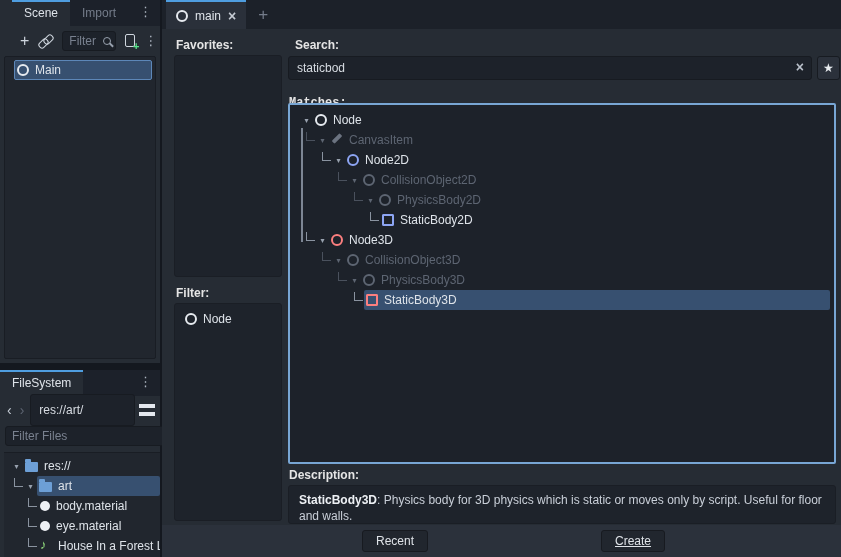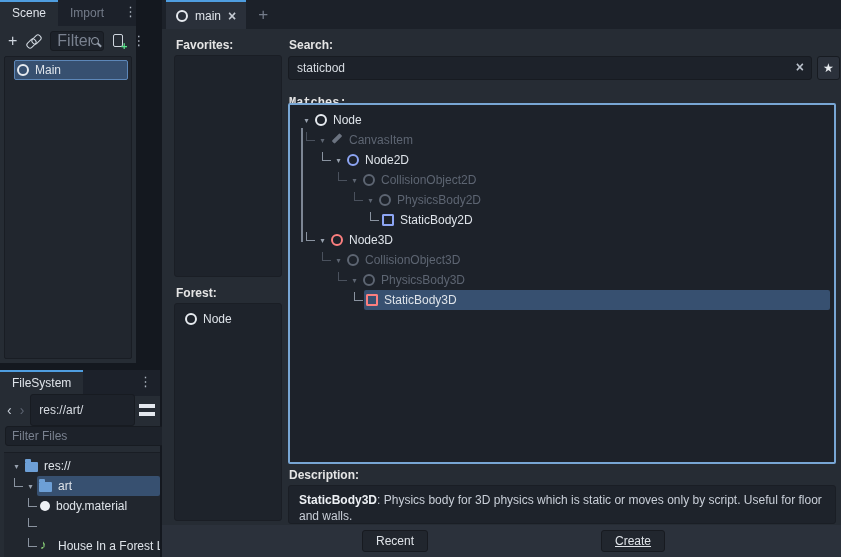--- a/index.html
+++ b/index.html
@@ -65,24 +65,24 @@
   .trow.dim .conn { border-color: #4a515d; }
   .trow .chev { width: 13px; color: #98a1ae; font-size: 8px; text-align: center; flex: none; }
   .trow.dim .chev { color: #5d6572; }
   .trow .hl { display: flex; align-items: center; flex: 1; height: 100%; padding-left: 2px; border-radius: 2px; }
   .trow .hl.selected { background: #375070; }
   .trow .tlabel { margin-left: 6px; color: #dee3e9; }
   .trow.dim .tlabel { color: #5d6572; }
   .guide-line { position: absolute; width: 1.5px; background: #7d8694; }
 
   
-  #scene-dock { left: 0; top: 0; width: 136px; height: 363px; }
+  #scene-dock { left: 0; top: 0; width: 160px; height: 363px; padding-left: 12px; }
   .scene-toolbar { height: 29px; display: flex; align-items: center; gap: 9px; padding: 0 8px; }
   .filter-box { width: 56px; height: 20px; display: flex; align-items: center; background: #1d222a; border: 1px solid #171b21; border-radius: 3px; padding: 0 4px 0 6px; }
-  .filter-box input { background: transparent; border: none; width: 34px; color: #d7dce2; font-size: 16px; font-family: "Liberation Sans", sans-serif; outline: none; }
+  .filter-box input { background: transparent; border: none; width: 34px; color: #d7dce2; font-size: 12px; font-family: "Liberation Sans", sans-serif; outline: none; }
   .filter-box input::placeholder { color: #79818f; }
   .scene-tree { position: absolute; left: 4px; right: 4px; top: 56px; bottom: 4px; background: #21262e; border: 1px solid #191d24; border-radius: 2px; padding: 3px; }
   .scene-tree .hl.selected { background: #375070; border: 1px solid #5d87b8; }
 
   #fs-dock { left: 0; top: 370px; width: 160px; height: 187px; }
   .fs-nav { height: 27px; display: flex; align-items: center; gap: 4px; padding: 0 5px; }
   .nav-arrow { color: #c8cfd8; font-size: 14px; padding: 0 2px; line-height: 1; }
   .nav-arrow.dim { color: #5d6572; }
   .fs-path { flex: 1; height: 32px; min-width: 0; }
   .fs-filter { height: 25px; display: flex; align-items: center; gap: 5px; padding: 0 5px; }
@@ -101,21 +101,21 @@
 
   .dialog { position: absolute; left: 0; top: 29px; right: 0; bottom: 0; background: #262c34; }
   .dlg-label { position: absolute; font-weight: bold; color: #e5e5e5; }
   .dlg-box { position: absolute; background: #1e232b; border: 1px solid #1a1e25; border-radius: 3px; }
 
   #fav-label { left: 14px; top: 9px; }
   #fav-box { left: 12px; top: 26px; width: 108px; height: 222px; }
   #recent-label { left: 14px; top: 257px; }
   #recent-box { left: 12px; top: 274px; width: 108px; height: 218px; padding: 5px 2px; }
 
-  #search-label { left: 127px; top: 9px; text-align: right; }
+  #search-label { left: 133px; top: 9px; text-align: right; }
   #search-wrap { position: absolute; left: 126px; top: 27px; width: 524px; height: 24px; }
   #search-wrap input { width: 100%; height: 100%; }
   #search-clear { position: absolute; right: 8px; top: 3px; color: #b9c0ca; font-size: 14px; font-weight: bold; cursor: default; }
   #fav-toggle { position: absolute; left: 655px; top: 27px; width: 23px; height: 24px; background: #2b313b; border: 1px solid #171b21; border-radius: 3px; color: #e8ecf0; font-size: 12px; display: flex; align-items: center; justify-content: center; }
 
   #matches-label { left: 127px; top: 67px; font-family: Liberation Mono, monospace; }
   #matches-box { position: absolute; left: 126px; top: 74px; width: 548px; height: 361px; background: #1d222a; border: 2px solid #78a6d4; border-radius: 2px; padding: 5px 4px; overflow: hidden; }
 
   #desc-label { left: 127px; top: 439px; }
   #desc-box { left: 126px; top: 456px; width: 548px; height: 39px; padding: 6px 10px; line-height: 1.35; }
@@ -201,20 +201,24 @@
 
         <span class="hl">
           <span class="tree-icon ic-sphere"></span>
           <span class="tlabel">body.material</span>
         </span>
       </div>
 
       <div class="trow" style="padding-left: 24px;">
         <span class="conn"></span>
 
+        <span class="hl">
+          <span class="tree-icon ic-sphere"></span>
+          <span class="tlabel">eye.material</span>
+        </span>
       </div>
 
       <div class="trow" style="padding-left: 24px;">
         <span class="conn"></span>
 
         <span class="hl">
           <span class="tree-icon ic-music"></span>
           <span class="tlabel">House In a Forest Lo</span>
         </span>
       </div>
@@ -236,21 +240,21 @@
       <span>main</span>
       <span class="tab-close">×</span>
     </div>
     <div class="newtab">+</div>
   </div>
 
   <div class="dialog">
     <div class="dlg-label" id="fav-label">Favorites:</div>
     <div class="dlg-box" id="fav-box"></div>
 
-    <div class="dlg-label" id="recent-label">Forest:</div>
+    <div class="dlg-label" id="recent-label">Filter:</div>
     <div class="dlg-box" id="recent-box">
 
         <div class="trow" style="padding-left: 6px;">
 
           <span class="hl">
             <span class="tree-icon ic-ring-white"></span>
             <span class="tlabel">Node</span>
           </span>
         </div>
       </div>

